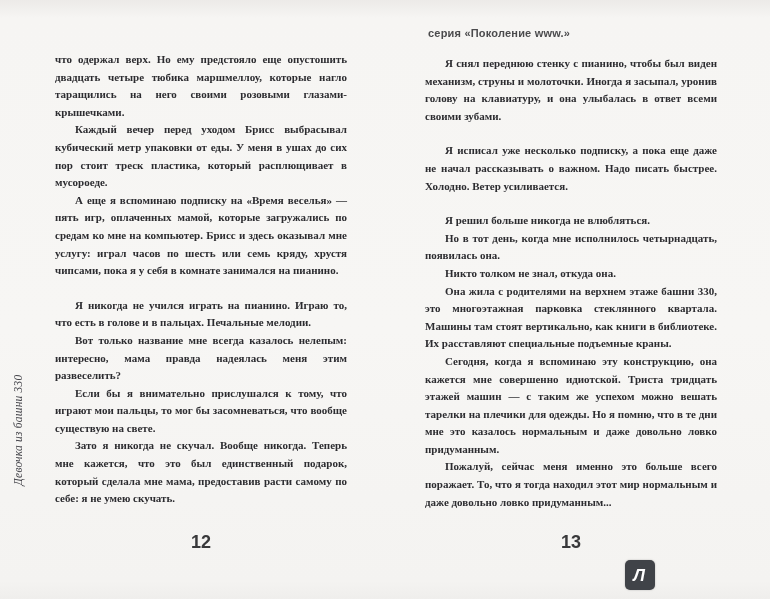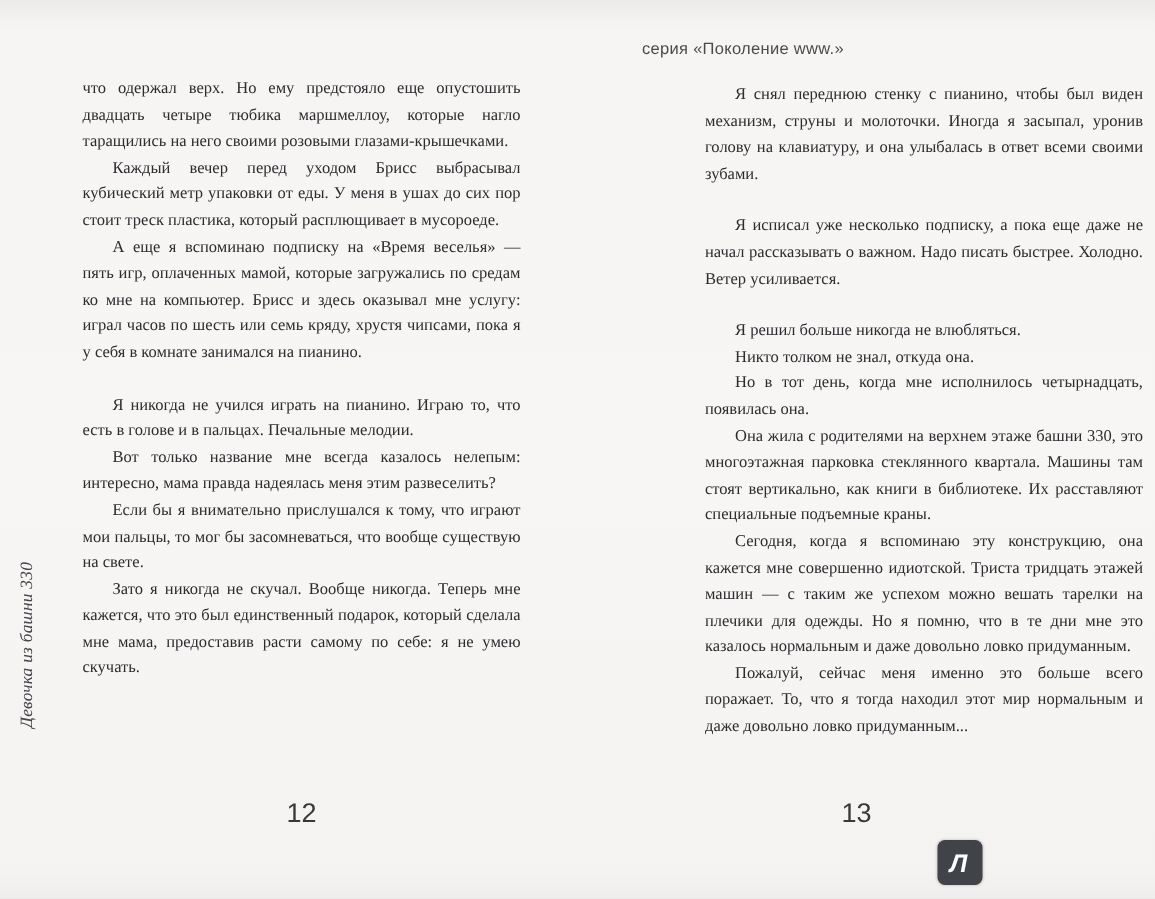--- a/index.html
+++ b/index.html
@@ -1,31 +1,31 @@
 <!DOCTYPE html>
 <html lang="ru"><head>
 <meta charset="utf-8">
 <style>
   html,body { margin:0; padding:0; background:#e9e8e6; }
   .photo {
     position:relative; width:770px; height:599px; overflow:hidden;
     background:linear-gradient(180deg,#eceae8 0%, #f6f5f3 3%, #f7f6f4 55%, #f4f3f1 97%, #efeeec 100%);
     font-family:"Liberation Serif","DejaVu Serif",serif;
   }
-  .page { position:absolute; top:0; height:599px; }
+  .page { position:absolute; top:0; height:599px;font-weight:bold; }
   .page.left  { left:0;   width:385px; }
   .page.right { left:385px; width:385px; }
 
   .text-col {
     position:absolute; width:292px;
     font-size:11px; line-height:17.6px; color:#2c2c30;
     text-align:justify; hyphens:auto; -webkit-hyphens:auto;
   }
   #left-col  { left:55px;  top:51px; }
-  #right-col { left:40px;  top:55px;margin-left:45px; }
+  #right-col { left:40px;  top:55px; }
 
   .para { margin:0; text-indent:20px; }
   .para.no-indent { text-indent:0; }
   .para.gap { margin-top:17px; }
 
   .series-header {
     position:absolute; left:43px; top:27px;
     font-family:"Liberation Sans","DejaVu Sans",sans-serif;
     font-size:11px; color:#4b4b4d; letter-spacing:0.2px;
   }
@@ -77,22 +77,22 @@
     </div>
     <div class="page-number" id="left-num">12</div>
   </div>
 
   <div class="page right">
     <div class="series-header">серия «Поколение www.»</div>
     <div class="text-col" id="right-col">
       <p class="para">Я снял переднюю стенку с пианино, чтобы был виден механизм, струны и молоточки. Иногда я засыпал, уронив голову на клавиатуру, и она улыбалась в ответ всеми своими зубами.</p>
       <p class="para gap">Я исписал уже несколько подписку, а пока еще даже не начал рассказывать о важном. Надо писать быстрее. Холодно. Ветер усиливается.</p>
       <p class="para gap">Я решил больше никогда не влюбляться.</p>
+      <p class="para">Но в тот день, когда мне исполнилось четырнадцать, появилась она.</p>
       <p class="para">Никто толком не знал, откуда она.</p>
-      <p class="para">Но в тот день, когда мне исполнилось четырнадцать, появилась она.</p>
       <p class="para">Она жила с родителями на верхнем этаже башни 330, это многоэтажная парковка стеклянного квартала. Машины там стоят вертикально, как книги в библиотеке. Их расставляют специальные подъемные краны.</p>
       <p class="para">Сегодня, когда я вспоминаю эту конструкцию, она кажется мне совершенно идиотской. Триста тридцать этажей машин — с таким же успехом можно вешать тарелки на плечики для одежды. Но я помню, что в те дни мне это казалось нормальным и даже довольно ловко придуманным.</p>
       <p class="para">Пожалуй, сейчас меня именно это больше всего поражает. То, что я тогда находил этот мир нормальным и даже довольно ловко придуманным...</p>
     </div>
     <div class="page-number" id="right-num">13</div>
   </div>
 
   <div class="logo">
     <span>Л</span>
   </div>

